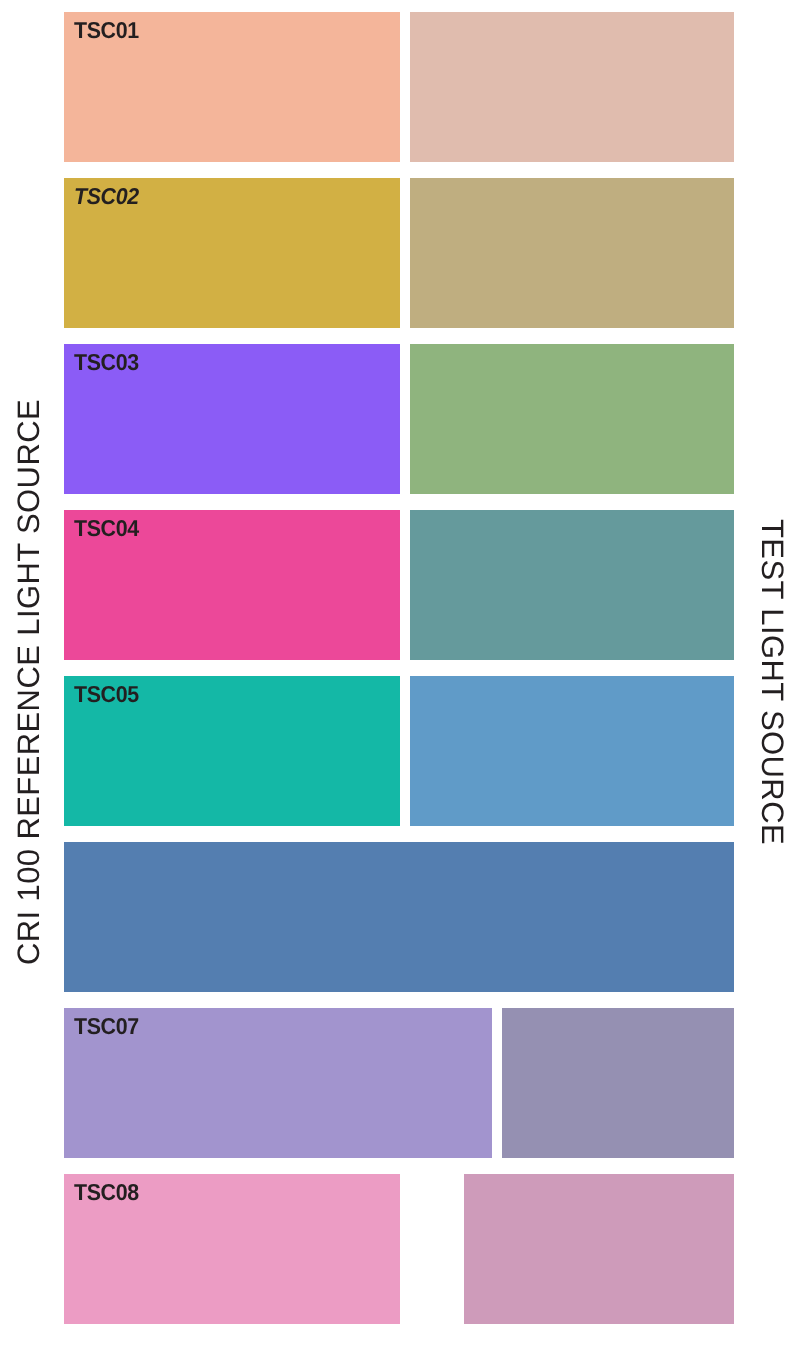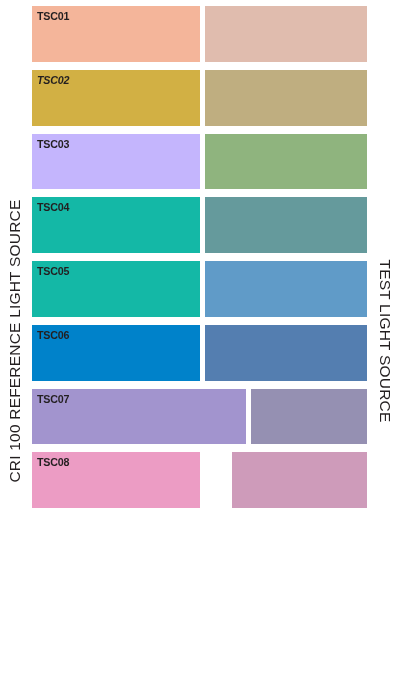--- a/index.html
+++ b/index.html
@@ -64,21 +64,21 @@
     transform-origin: center center;
     display: block;
   }
 
   
   #swatch-grid {
     position: absolute;
     left: 32px;
     top: 6px;
     width: 335px;
-    height: 502px;
+    height: 656px;
     display: flex;
     flex-direction: column;
   }
 
   .swatch-row {
     flex: 1 1 0;
     display: flex;
     flex-direction: row;
     margin-bottom: 8px;
     min-height: 0;
@@ -138,44 +138,41 @@
     </div>
 
     <div class="swatch-row">
       <div class="swatch-half swatch-ref" style="background-color: rgb(210, 176, 68); font-style: italic;">
         <span class="swatch-label" style="color: rgb(35, 31, 32);">TSC02</span>
       </div>
       <div class="swatch-half swatch-test" style="background-color: rgb(191, 174, 128);"></div>
     </div>
 
     <div class="swatch-row">
-      <div class="swatch-half swatch-ref" style="background-color: #c4b5fd;">
+      <div class="swatch-half swatch-ref" style="background-color: #8b5cf6;">
         <span class="swatch-label" style="color: rgb(35, 31, 32);">TSC03</span>
       </div>
       <div class="swatch-half swatch-test" style="background-color: rgb(143, 180, 126);"></div>
     </div>
 
     <div class="swatch-row">
-      <div class="swatch-half swatch-ref" style="background-color: #14b8a6;">
+      <div class="swatch-half swatch-ref" style="background-color: #ec4899;">
         <span class="swatch-label" style="color: rgb(35, 31, 32);">TSC04</span>
       </div>
       <div class="swatch-half swatch-test" style="background-color: rgb(101, 154, 156);"></div>
     </div>
 
     <div class="swatch-row">
       <div class="swatch-half swatch-ref" style="background-color: #14b8a6;">
         <span class="swatch-label" style="color: rgb(35, 31, 32);">TSC05</span>
       </div>
       <div class="swatch-half swatch-test" style="background-color: rgb(96, 155, 200);"></div>
     </div>
 
     <div class="swatch-row">
-      <div class="swatch-half swatch-ref" style="background-color: rgb(0, 130, 202);">
-        <span class="swatch-label" style="color: rgb(35, 31, 32);">TSC06</span>
-      </div>
       <div class="swatch-half swatch-test" style="background-color: rgb(84, 126, 176);"></div>
     </div>
 
     <div class="swatch-row">
       <div class="swatch-half swatch-ref" style="background-color: rgb(162, 148, 206); padding-left: 46px;">
         <span class="swatch-label" style="color: rgb(35, 31, 32);">TSC07</span>
       </div>
       <div class="swatch-half swatch-test" style="background-color: rgb(149, 144, 178);"></div>
     </div>
 

